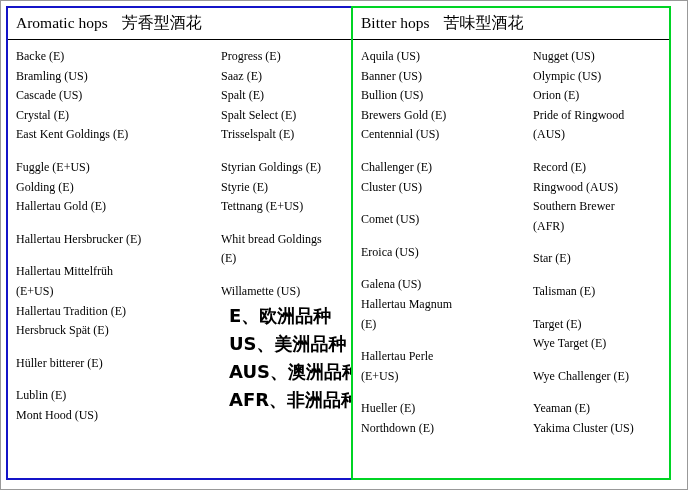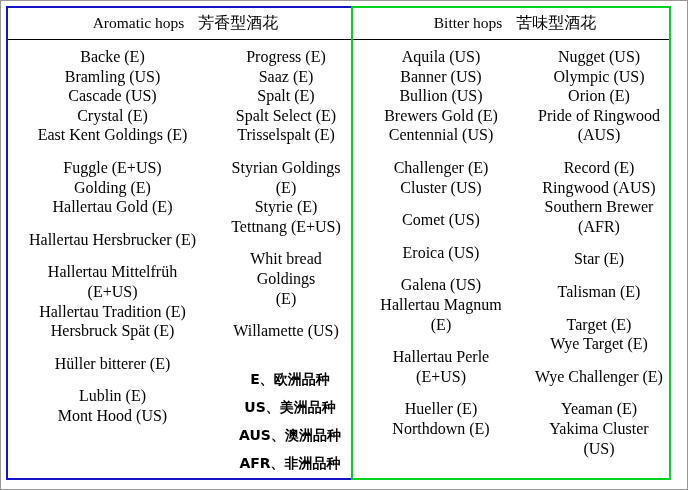--- a/index.html
+++ b/index.html
@@ -13,21 +13,20 @@
   .page{
     position:relative;
     width:688px;height:490px;
     box-sizing:border-box;
     border:1px solid #999999;
   }
   .panel{
     position:absolute;
     box-sizing:border-box;
     background:#ffffff;
-    text-align:center;
   }
   .panel.left{
     left:5px;top:5px;width:351px;height:474px;
     border:2px solid #1414c8;
   }
   .panel.right{
     left:350px;top:5px;width:320px;height:474px;
     border:2px solid #00d424;
   }
   .panel-head{
@@ -59,30 +58,29 @@
   }
   .col{
     box-sizing:border-box;
     padding:5px 4px 0 8px;
   }
   .panel.left .col.c1{width:205px;}
   .panel.left .col.c2{width:142px;}
   .panel.right .col.c1{width:172px;}
   .panel.right .col.c2{width:144px;}
   .entry{
-    font-size:16px;
+    font-size:12px;
     line-height:19.6px;
     white-space:pre-line;
   }
   .entry.gap{ margin-top:13px; }
   .legend{
-    margin-top:24px;
     font-family:"DejaVu Sans", sans-serif;
     font-weight:bold;
-    font-size:14px;
+    font-size:18px;
     line-height:28px;
     padding-left:8px;
   }
   .legend div{white-space:nowrap;}
 </style>
 </head>
 <body>
 
 <div class="page">
 

